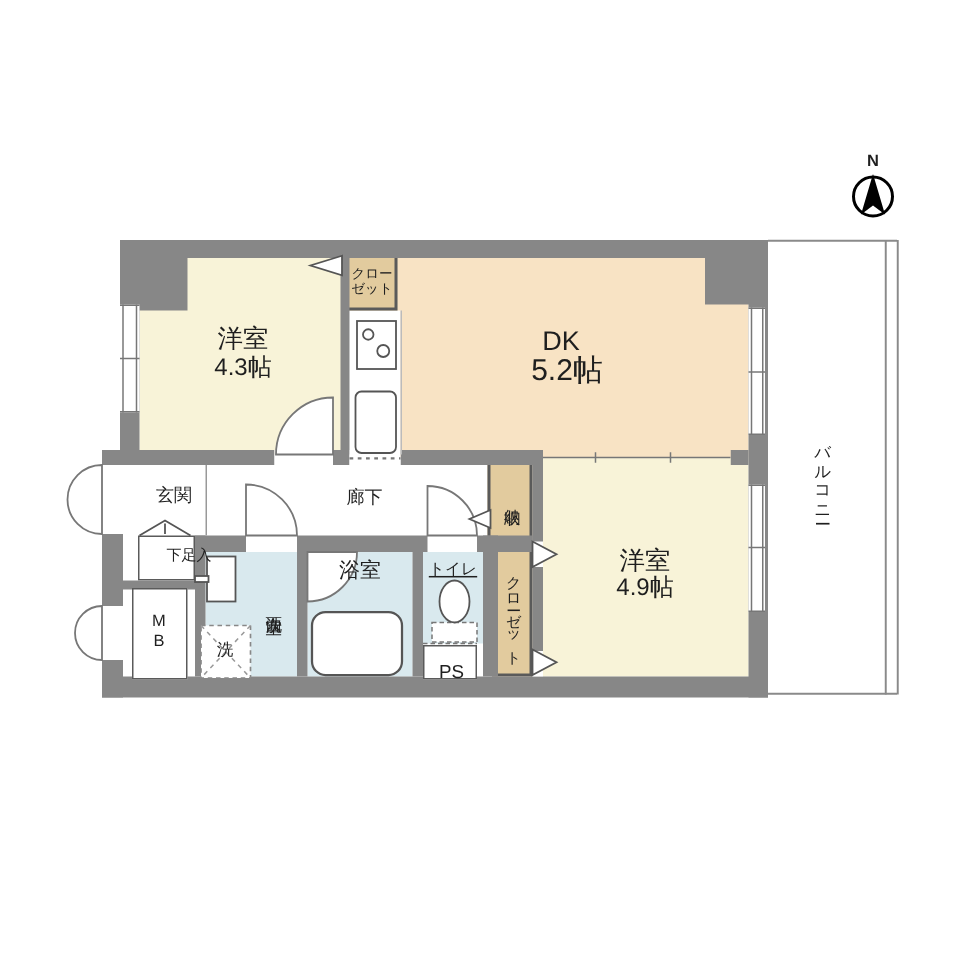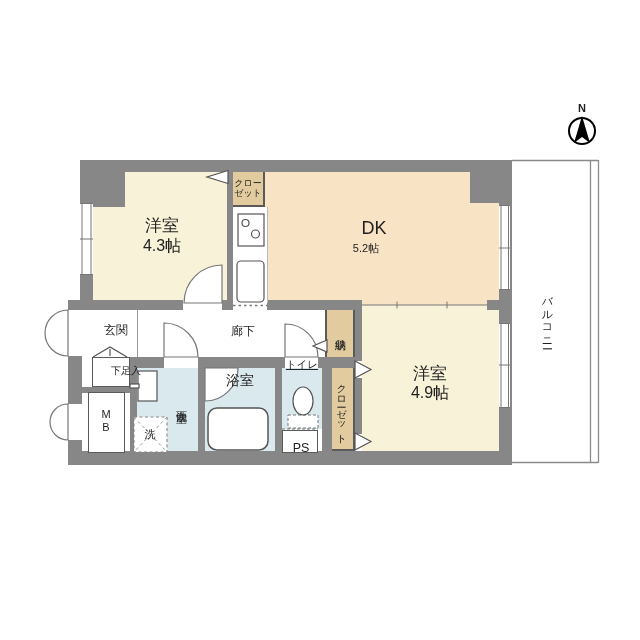--- a/index.html
+++ b/index.html
@@ -170,35 +170,35 @@
     <g>
       <circle cx="582" cy="131" r="13" fill="#fff" stroke="#000" stroke-width="2"></circle>
       <polygon points="582,116 590,143 582,137 574,143" fill="#000"></polygon>
     </g>
   </svg>
 
   <div class="lbl" style="left:162px;top:226px;font-size:17px;">洋室</div>
   <div class="lbl" style="left:162px;top:246px;font-size:16px;">4.3帖</div>
 
   <div class="lbl" style="left:374px;top:228px;font-size:18px;">DK</div>
-  <div class="lbl" style="left:366px;top:248px;font-size:11px;">5.2帖</div>
+  <div class="lbl" style="left:378px;top:248px;font-size:20px;">5.2帖</div>
 
   <div class="lbl" style="left:430px;top:374px;font-size:17px;">洋室</div>
   <div class="lbl" style="left:430px;top:393px;font-size:16px;">4.9帖</div>
 
   <div class="lbl" style="left:248px;top:188px;font-size:9px;">クロー
 ゼット</div>
   <div class="lbl" style="left:116px;top:331px;font-size:12px;font-family:Liberation Serif, serif;">玄関</div>
   <div class="lbl" style="left:243px;top:332px;font-size:12px;">廊下</div>
   <div class="lbl" style="left:126px;top:371px;font-size:10px;">下足入</div>
   <div class="lbl" style="left:106px;top:421px;font-size:11px;">M
 B</div>
   <div class="vlbl" style="left:181px;top:403px;font-size:11px;">洗面室</div>
   <div class="lbl" style="left:150px;top:434px;font-size:11px;">洗</div>
   <div class="lbl" style="left:240px;top:380px;font-size:14px;">浴室</div>
-  <div class="lbl" style="left:302px;top:364px;font-size:10.5px;text-decoration:underline;">トイレ</div>
+  <div class="lbl" style="left:302px;top:380px;font-size:10.5px;text-decoration:underline;">トイレ</div>
   <div class="lbl" style="left:301px;top:448px;font-size:12.5px;">PS</div>
   <div class="vlbl" style="left:340px;top:331px;font-size:11px;">収納</div>
   <div class="vlbl" style="left:341px;top:408px;font-size:10px;">クローゼット</div>
   <div class="vlbl" style="left:547px;top:317px;font-size:11px;">バルコニー</div>
   <div class="lbl" style="left:582px;top:108px;font-size:11px;font-weight:bold;">N</div>
 
 </div>
 
 </body></html>

